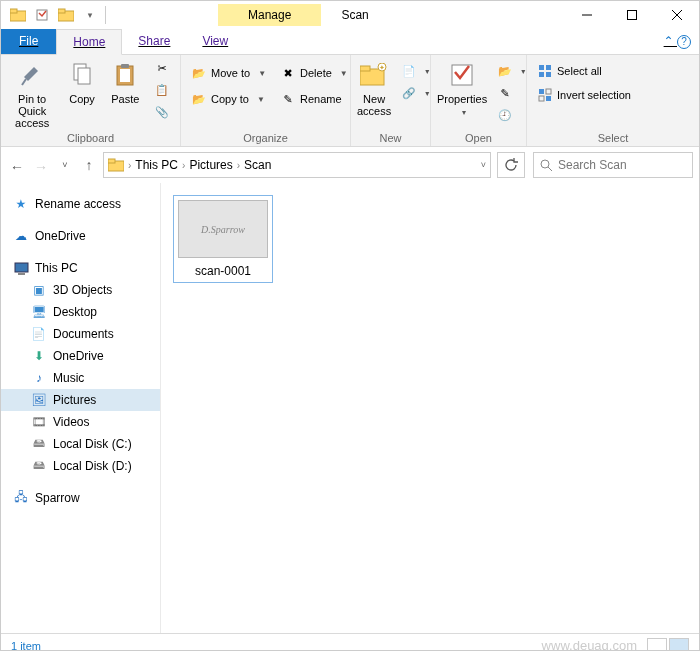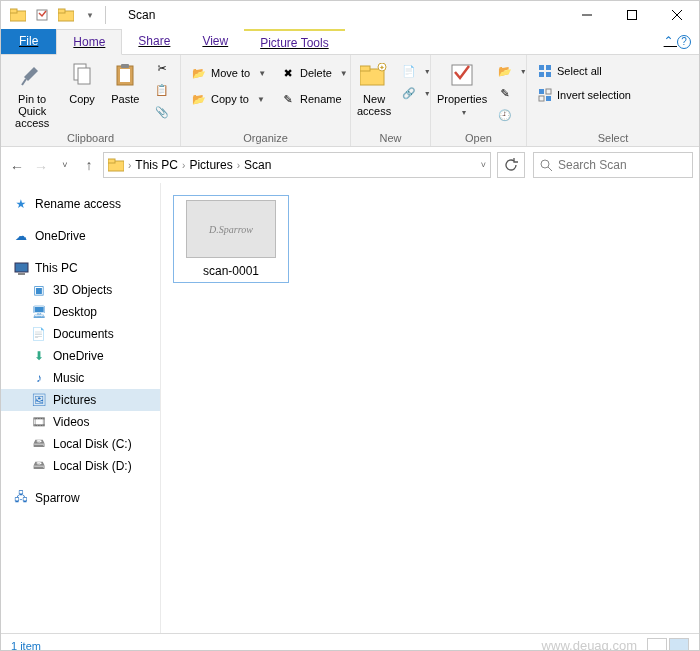--- a/index.html
+++ b/index.html
@@ -50,21 +50,21 @@
 
 .main { display: flex; height: 450px; }
 .sidebar { width: 160px; border-right: 1px solid #eaeaea; padding: 10px 0; overflow:auto; }
 .side-item { display:flex; align-items:center; gap:6px; padding:3px 4px 3px 12px; font-size:12px; height:22px; }
 .side-item.indent { padding-left: 30px; }
 .side-item.selected { background: #d9e8f3; }
 .side-item .ic { width:16px; height:16px; display:flex; align-items:center; justify-content:center; }
 .side-spacer { height:10px; }
 
 .content { flex:1; padding: 12px; display:flex; align-items:flex-start; }
-.file-item { width: 116px; text-align:center; border:1px solid #83b7e8; padding:4px; }
+.file-item { width: 100px; text-align:center; border:1px solid #83b7e8; padding:4px; }
 .file-thumb { width:90px; height:58px; background:#e4e4e4; border:1px solid #bbb; margin:0 auto 6px; display:flex; align-items:center; justify-content:center; font-family: cursive; font-size:10px; color:#888; font-style:italic;}
 .file-name { font-size:12px; }
 
 
 .statusbar { height: 24px; border-top:1px solid #dadada; display:flex; align-items:center; padding:0 10px; font-size:11px; color:#1979ca; }
 .statusbar .watermark { margin-left:auto; color:#ccc; font-size:13px;}
 .statusbar .view-btns { display:flex; gap:2px; margin-left:10px;}
 .statusbar .view-btns span { width:20px; height:16px; border:1px solid #ccc;}
 
 
@@ -89,20 +89,21 @@
     </div>
     <div class="qat-btn">
       <svg width="16" height="14">
           <rect x="0" y="3" width="16" height="10" fill="#ffd667" stroke="#caa43a"></rect>
           <rect x="0" y="1" width="7" height="4" fill="#ffd667" stroke="#caa43a"></rect>
         </svg>
     </div>
     <div class="qat-btn" style="font-size:9px;color:#666;">▾</div>
     <div style="width:1px;height:18px;background:#ccc;margin:0 2px;"></div>
   </div>
+  <div class="manage-tab">Manage</div>
   <div class="title">Scan</div>
   <div class="win-controls">
     <div class="win-btn">
         <svg width="10" height="10">
           <line x1="0" y1="5" x2="10" y2="5" stroke="#000"></line>
         </svg>
       </div>
     <div class="win-btn">
         <svg width="10" height="10">
           <rect x="0.5" y="0.5" width="9" height="9" fill="none" stroke="#000"></rect>
@@ -115,21 +116,20 @@
         </svg>
       </div>
   </div>
 </div>
 
 <div class="tabs">
   <div class="tab file">File</div>
   <div class="tab active">Home</div>
   <div class="tab">Share</div>
   <div class="tab">View</div>
-  <div class="tab context">Picture Tools</div>
   <div class="help">⌃&nbsp;<span style="border:1px solid #1979ca;border-radius:50%;width:14px;height:14px;display:inline-flex;align-items:center;justify-content:center;font-size:10px;">?</span></div>
 </div>
 
 <div class="ribbon">
 
   <div class="group" style="width:180px;">
     <div class="group-items">
       <div class="big-btn">
         <div class="icon-box">
             <svg width="24" height="24">

